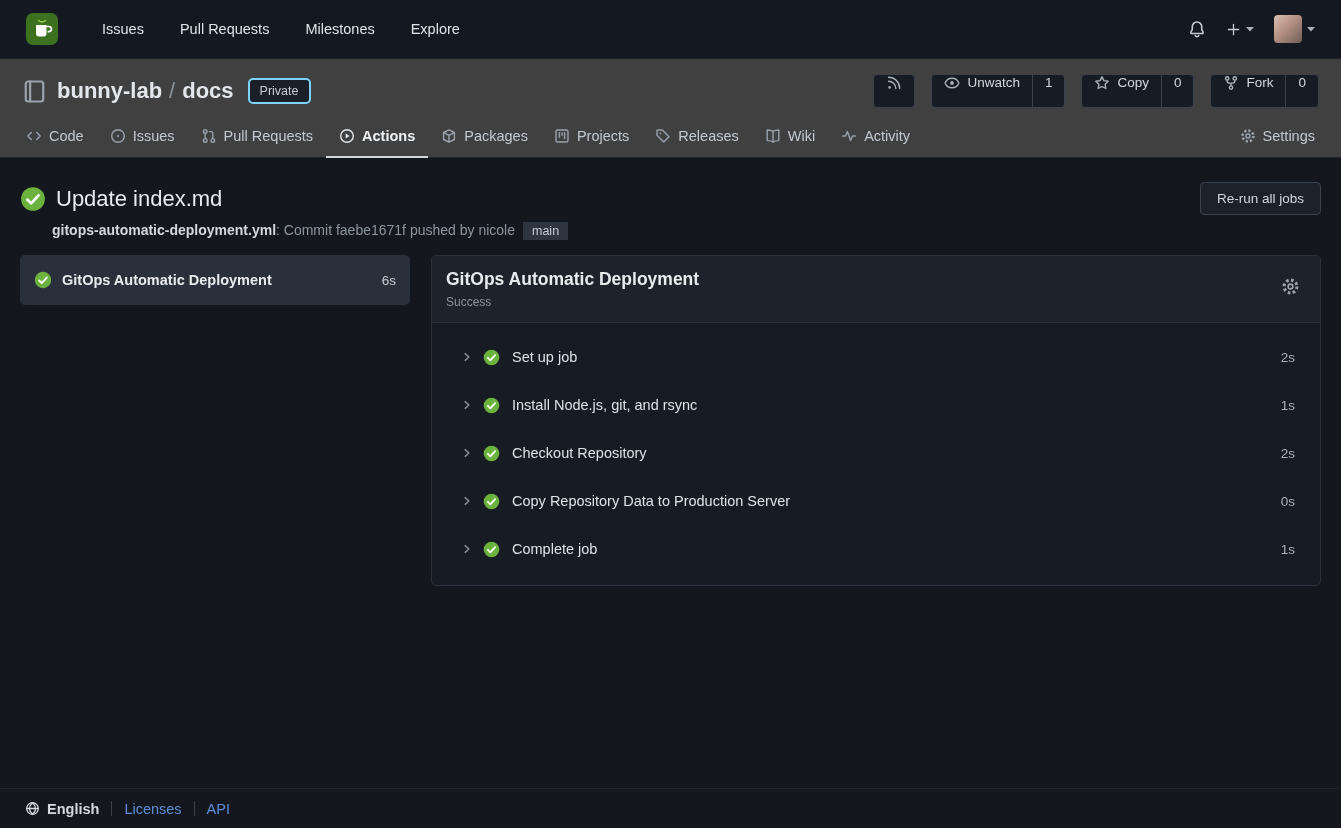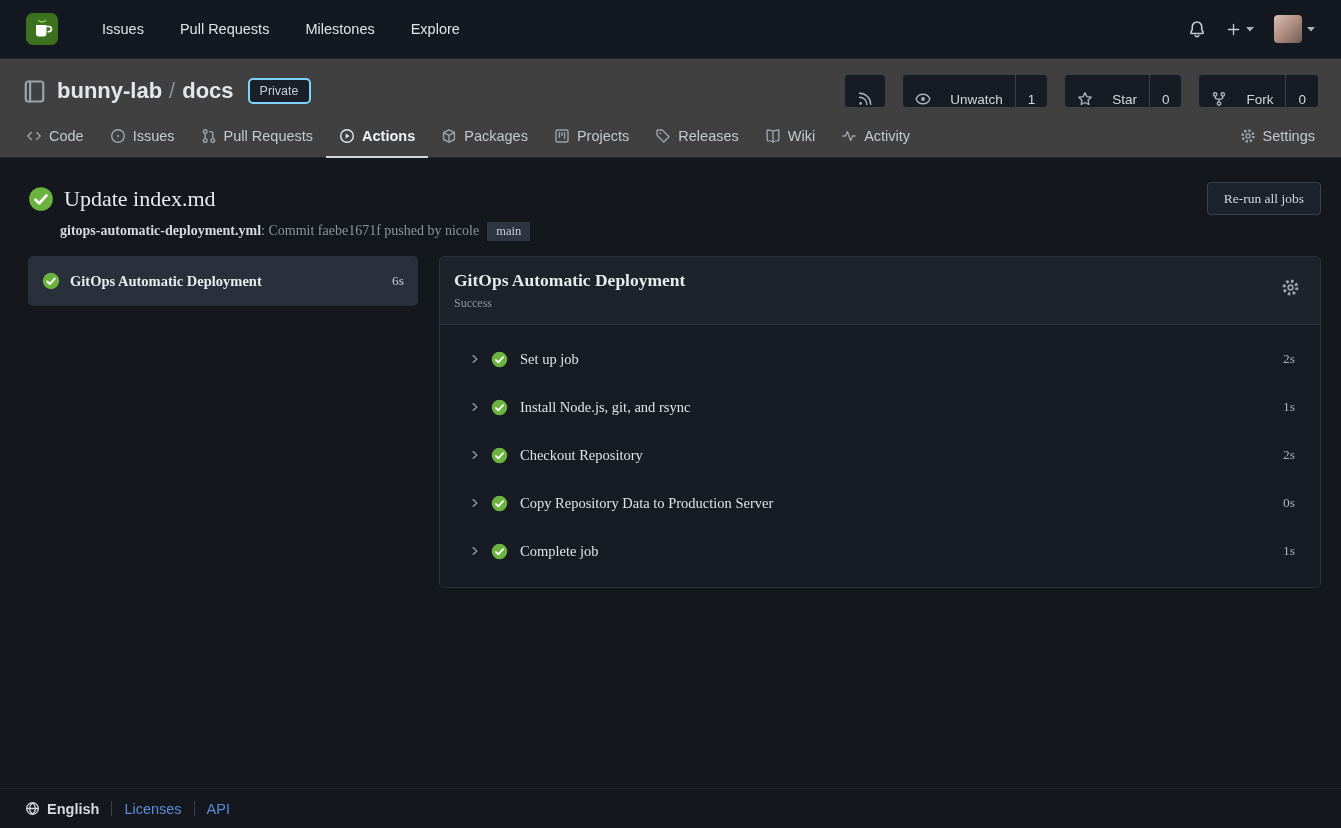--- a/index.html
+++ b/index.html
@@ -34,36 +34,36 @@
   .repo-header { background: #404040; padding-top: 15px; flex: none; }
   .repo-title-row { display: flex; align-items: center; padding: 0 22px; }
   .repo-icon { color: #9aa3ad; margin-right: 10px; }
   .repo-title a { font-size: 22px; font-weight: 600; color: #e3e7eb; }
   .repo-sep { font-size: 22px; color: #8a929c; margin: 0 7px; font-weight: 400; }
   .badge-private { border: 2px solid #7dd3fc; border-radius: 5px; padding: 4px 10px; font-size: 12.5px;
     color: #c6ccd4; background: #1a1f28; margin-left: 14px; }
   .repo-actions { margin-left: auto; display: flex; gap: 16px; }
   .btn-group { display: flex; border: 1px solid #3c424d; border-radius: 4px; overflow: hidden;
     background: #171c24; height: 34px; }
-  .gbtn { display: flex; align-items: flex-end; gap: 19px; padding: 0 12px; font-size: 13.5px;
+  .gbtn { display: flex; align-items: flex-start; gap: 7px; padding: 0 12px; font-size: 13.5px;
     color: #d3d7dd; background: transparent; border: none; font-family: inherit; cursor: pointer; }
   .gbtn svg { color: #aab1b9; }
   .gbtn.count { border-left: 1px solid #3c424d; min-width: 32px; justify-content: center; }
 
   .repo-tabs { display: flex; align-items: stretch; padding: 0 13px; margin-top: 8px;
     border-bottom: 1px solid #20252d; }
   .tab { display: flex; align-items: center; gap: 7px; padding: 12px 13px; color: #c3c9d0;
     font-size: 14.5px; border-bottom: 2px solid transparent; margin-bottom: -1px; }
   .tab svg { color: #9aa3ad; }
   .tab.active { color: #eef1f4; font-weight: 600; border-bottom-color: var(--tab-underline); }
   .tab.active svg { color: #e3e7eb; }
   .tabs-spacer { flex: 1; }
 
   
-  main { flex: 1; padding: 24px 20px 0 28px; font-family: Liberation Serif, serif; }
+  main { flex: 1; padding: 24px 20px 0 20px; }
   .run-header { display: flex; align-items: center; gap: 8px; }
   .run-title { font-size: 22px; font-weight: 400; color: #e8ebee; margin-left: 2px; }
   .rerun-btn { margin-left: auto; height: 33px; padding: 0 16px; background: #1c222b;
     border: 1px solid #3c424d; border-radius: 4px; color: #d3d7dd; font-size: 13.5px;
     font-family: inherit; cursor: pointer; }
   .run-subtitle { margin: 7px 0 15px 32px; font-size: 14px; color: #8d959f; }
   .run-subtitle .wf { color: #d5d8dd; font-weight: 700; }
   .branch-badge { display: inline-block; background: #2f3540; color: #c6ccd4; border-radius: 0;
     padding: 2px 9px; font-size: 12.5px; margin-left: 8px; cursor: pointer; }
 
@@ -175,21 +175,21 @@
           </svg>
           <span>Unwatch</span>
         </button>
         <button class="gbtn count">1</button>
       </div>
       <div class="btn-group">
         <button class="gbtn">
           <svg class="oi" width="16" height="16" viewBox="0 0 16 16">
             <path d="M8 1.7l1.9 3.9 4.3.6-3.1 3 .7 4.3L8 11.5l-3.8 2 .7-4.3-3.1-3 4.3-.6z"></path>
           </svg>
-          <span>Star</span>
+          <span>Copy</span>
         </button>
         <button class="gbtn count">0</button>
       </div>
       <div class="btn-group">
         <button class="gbtn">
           <svg class="oi" width="16" height="16" viewBox="0 0 16 16">
             <circle cx="4.2" cy="3.4" r="1.7"></circle>
               <circle cx="11.8" cy="3.4" r="1.7"></circle>
               <circle cx="8" cy="12.6" r="1.7"></circle>
             <path d="M4.2 5.2v.9a2 2 0 0 0 2 2h3.6a2 2 0 0 0 2-2v-.9M8 8.1v2.7"></path>

